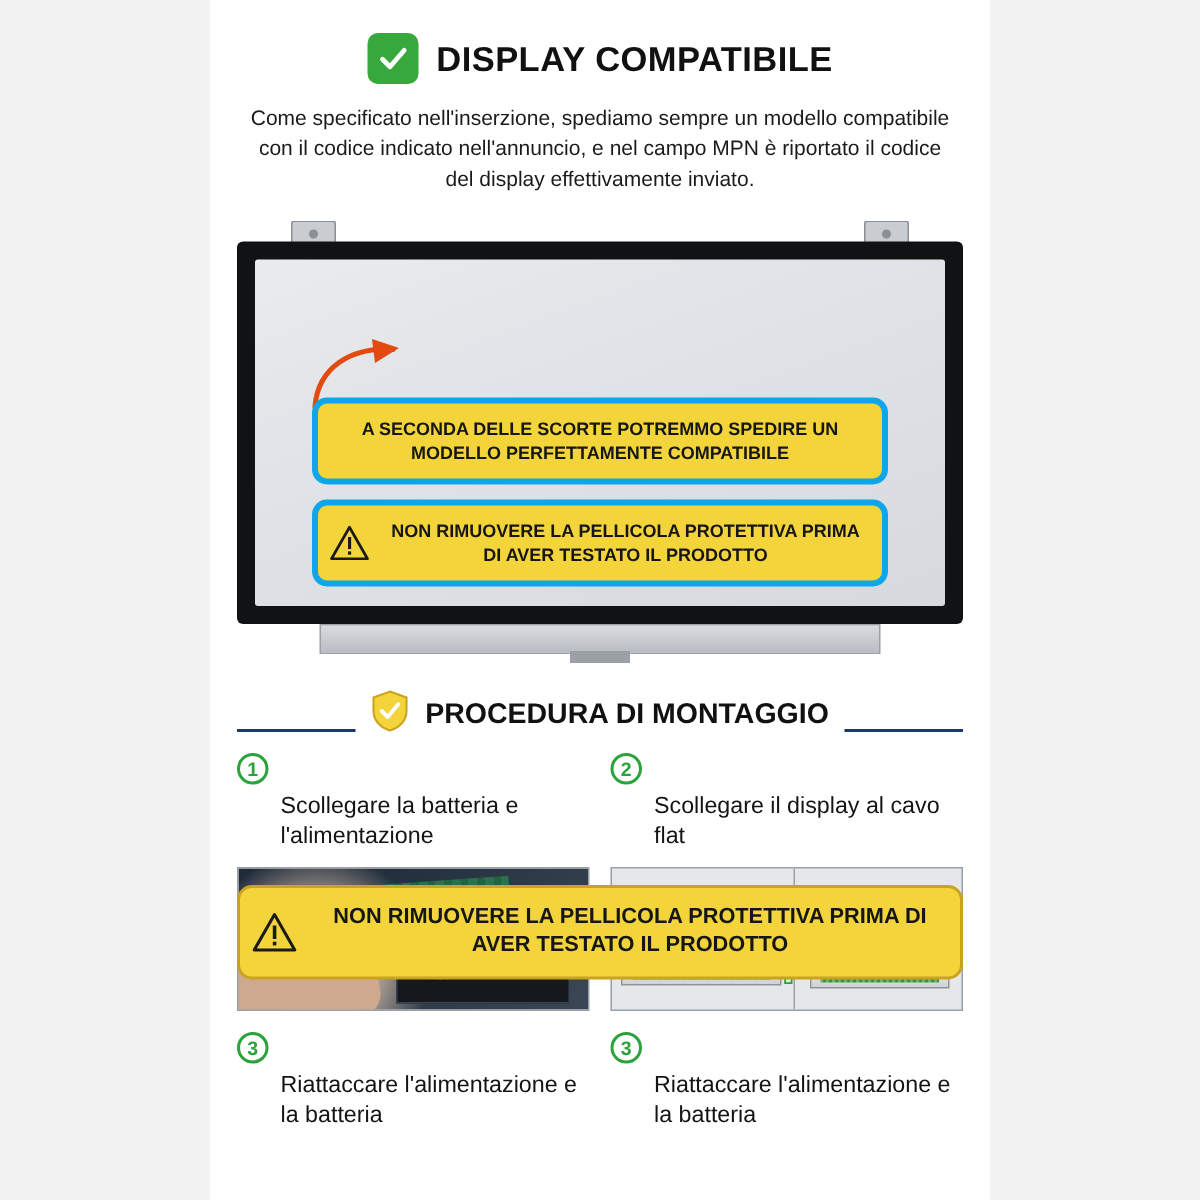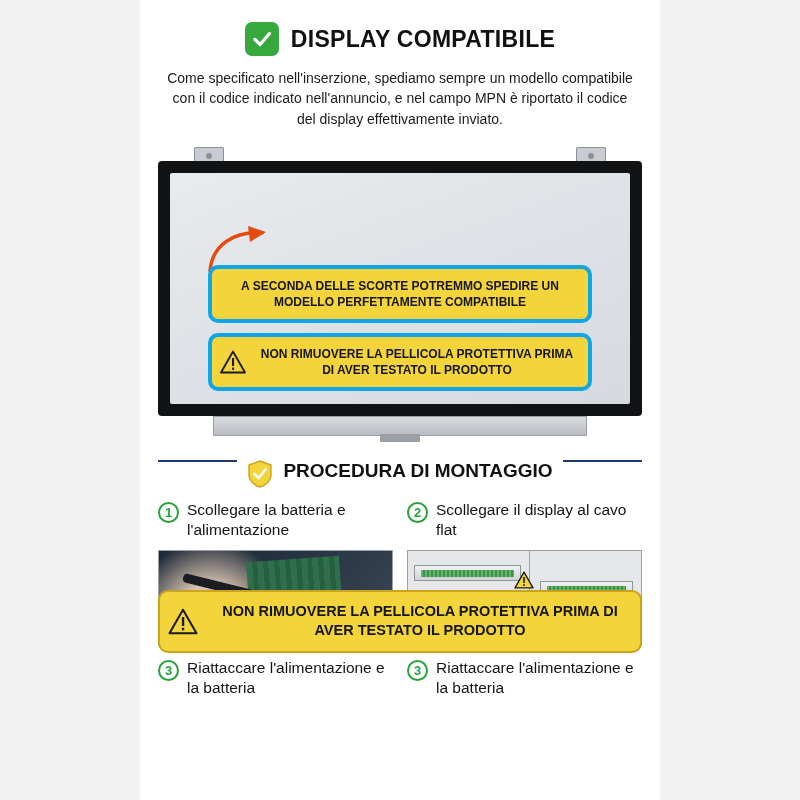--- a/index.html
+++ b/index.html
@@ -164,21 +164,21 @@
     display: flex;
     align-items: center;
     justify-content: center;
     gap: 8px;
   }
   .warn-tri { flex: none; }
 
   
   .proc-head {
     display: flex;
-    align-items: flex-start;
+    align-items: flex-end;
     gap: 10px;
     margin: 18px 18px 0 18px;
   }
   .proc-rule {
     flex: 1 1 auto;
     height: 2px;
     background: #1b3a6b;
   }
   .shield {
     flex: none;
@@ -212,20 +212,21 @@
     font-size: 13px;
     display: flex;
     align-items: center;
     justify-content: center;
     margin-top: 2px;
   }
   .step-text {
     font-size: 15.5px;
     line-height: 1.3;
     color: #141414;
+    margin-top: 28px;
   }
 
   .photo {
     height: 96px;
     border: 1px solid #9aa0a6;
     margin-top: 6px;
     margin-bottom: 8px;
     position: relative;
     overflow: hidden;
   }

